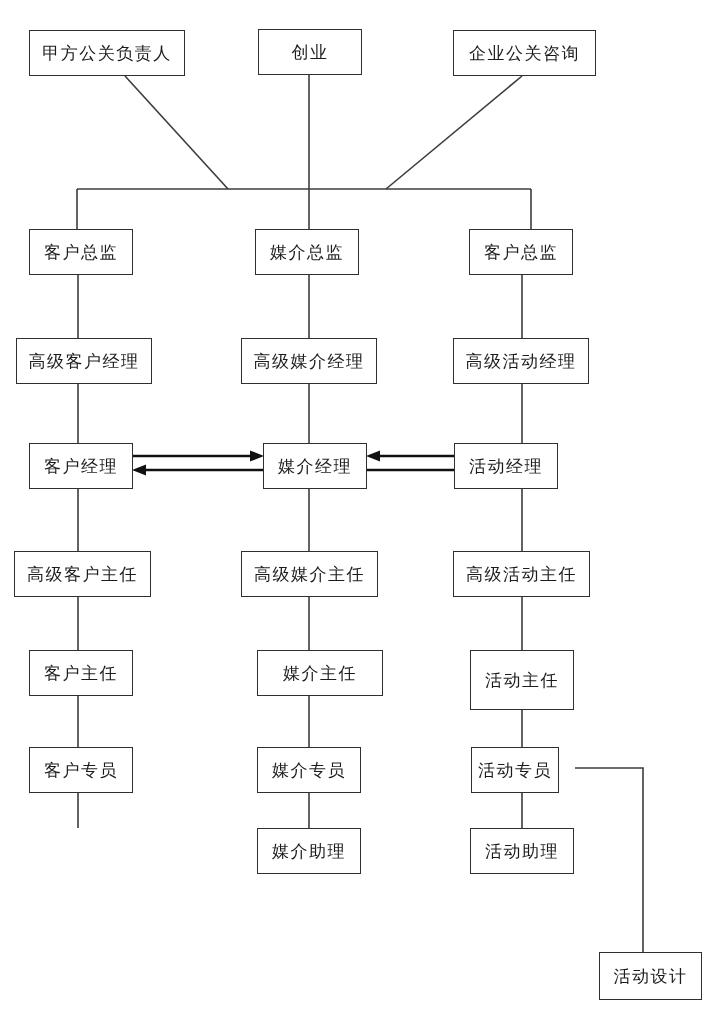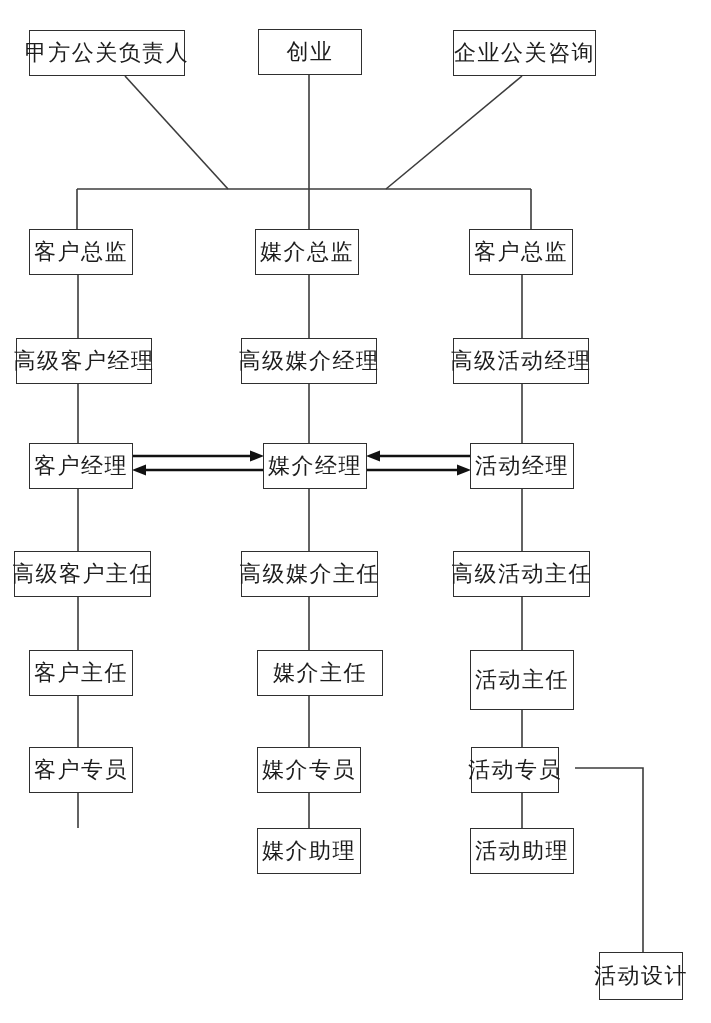--- a/index.html
+++ b/index.html
@@ -6,21 +6,21 @@
   html,body{margin:0;padding:0;background:#ffffff;}
   .canvas{
     position:relative;width:711px;height:1023px;background:#ffffff;overflow:hidden;
     font-family:"Liberation Serif","DejaVu Serif",serif;
   }
   .wires{position:absolute;left:0;top:0;width:711px;height:1023px;}
   .node{
     position:absolute;box-sizing:border-box;
     border:1.5px solid #2f2f2f;background:#ffffff;
     display:flex;align-items:center;justify-content:center;
-    font-size:22px;letter-spacing:1.5px;color:#1c1c1c;white-space:nowrap;
+    font-size:17px;letter-spacing:1.5px;color:#1c1c1c;white-space:nowrap;
   }
 </style>
 </head>
 <body>
 
 <div class="canvas">
 
   <svg class="wires" viewBox="0 0 711 1023" xmlns="http://www.w3.org/2000/svg">
     <g stroke="#3c3c3c" stroke-width="1.6" fill="none">
       <path d="M125,76 L228,189"></path>
@@ -72,32 +72,32 @@
   <div class="node" style="left:29px;top:229px;width:104px;height:46px">客户总监</div>
   <div class="node" style="left:255px;top:229px;width:104px;height:46px">媒介总监</div>
   <div class="node" style="left:469px;top:229px;width:104px;height:46px">客户总监</div>
 
   <div class="node" style="left:16px;top:338px;width:136px;height:46px">高级客户经理</div>
   <div class="node" style="left:241px;top:338px;width:136px;height:46px">高级媒介经理</div>
   <div class="node" style="left:453px;top:338px;width:136px;height:46px">高级活动经理</div>
 
   <div class="node" style="left:29px;top:443px;width:104px;height:46px">客户经理</div>
   <div class="node" style="left:263px;top:443px;width:104px;height:46px">媒介经理</div>
-  <div class="node" style="left:470px;top:443px;width:104px;height:46px">活动经理</div>
+  <div class="node" style="left:454px;top:443px;width:104px;height:46px">活动经理</div>
 
   <div class="node" style="left:14px;top:551px;width:137px;height:46px">高级客户主任</div>
   <div class="node" style="left:241px;top:551px;width:137px;height:46px">高级媒介主任</div>
   <div class="node" style="left:453px;top:551px;width:137px;height:46px">高级活动主任</div>
 
   <div class="node" style="left:29px;top:650px;width:104px;height:46px">客户主任</div>
   <div class="node" style="left:257px;top:650px;width:126px;height:46px">媒介主任</div>
   <div class="node" style="left:470px;top:650px;width:104px;height:60px">活动主任</div>
 
   <div class="node" style="left:29px;top:747px;width:104px;height:46px">客户专员</div>
   <div class="node" style="left:257px;top:747px;width:104px;height:46px">媒介专员</div>
   <div class="node" style="left:471px;top:747px;width:88px;height:46px">活动专员</div>
 
   <div class="node" style="left:257px;top:828px;width:104px;height:46px">媒介助理</div>
   <div class="node" style="left:470px;top:828px;width:104px;height:46px">活动助理</div>
 
-  <div class="node" style="left:599px;top:952px;width:84px;height:48px">活动设计</div>
+  <div class="node" style="left:599px;top:952px;width:103px;height:48px">活动设计</div>
 
 </div>
 
 </body></html>

